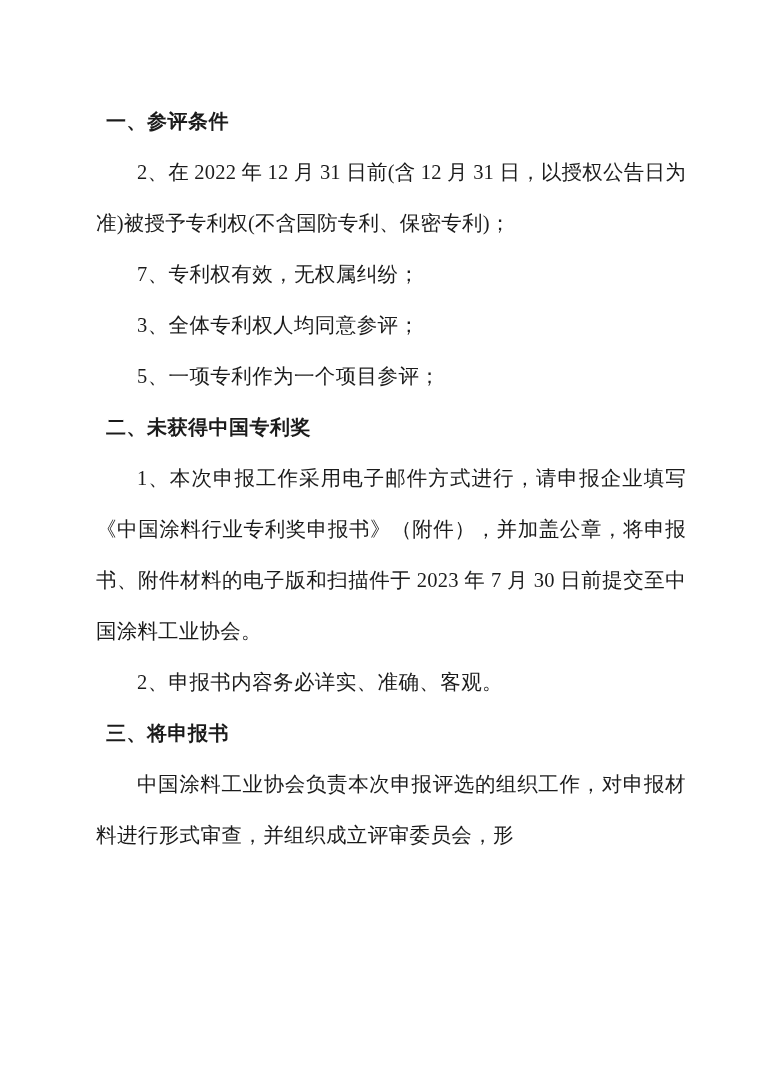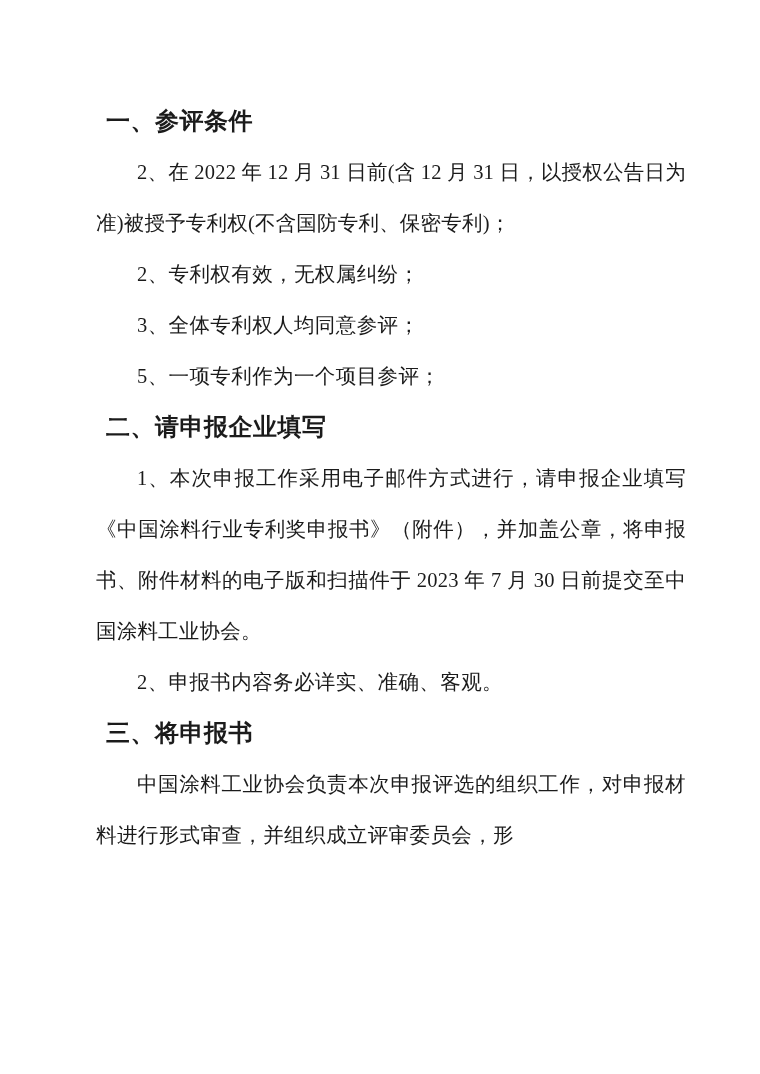--- a/index.html
+++ b/index.html
@@ -20,21 +20,21 @@
     height: 1074px;
     box-sizing: border-box;
     padding: 96px 74px 20px 96px;
   }
   .doc-body {
     font-size: 20.5px;
     line-height: 51px;
   }
   .heading {
     font-weight: bold;
-    font-size: 24px;
+    font-size: 20px;
     line-height: 51px;
     letter-spacing: 0.5px;
     margin: 0;
     padding-left: 10px;
     white-space: nowrap;
   }
   .para {
     margin: 0;
     text-align: justify;
     text-justify: inter-ideograph;
@@ -50,28 +50,28 @@
 
 <div class="page">
   <div class="doc-body">
 
     <h2 class="heading">一、参评条件</h2>
 
 
 
     <p class="para nums">2、在 2022 年 12 月 31 日前(含 12 月 31 日，以授权公告日为准)被授予专利权(不含国防专利、保密专利)；</p>
 
-    <p class="para">2、专利权有效，无权属纠纷；</p>
+    <p class="para">7、专利权有效，无权属纠纷；</p>
 
     <p class="para">3、全体专利权人均同意参评；</p>
 
     <p class="para">5、一项专利作为一个项目参评；</p>
 
 
-    <h2 class="heading">二、请申报企业填写</h2>
+    <h2 class="heading">二、未获得中国专利奖</h2>
 
     <p class="para nums">1、本次申报工作采用电子邮件方式进行，请申报企业填写《中国涂料行业专利奖申报书》（附件），并加盖公章，将申报书、附件材料的电子版和扫描件于 2023 年 7 月 30 日前提交至中国涂料工业协会。</p>
 
     <p class="para">2、申报书内容务必详实、准确、客观。</p>
 
     <h2 class="heading">三、将申报书</h2>
 
     <p class="para">中国涂料工业协会负责本次申报评选的组织工作，对申报材料进行形式审查，并组织成立评审委员会，形</p>
 
   </div>

